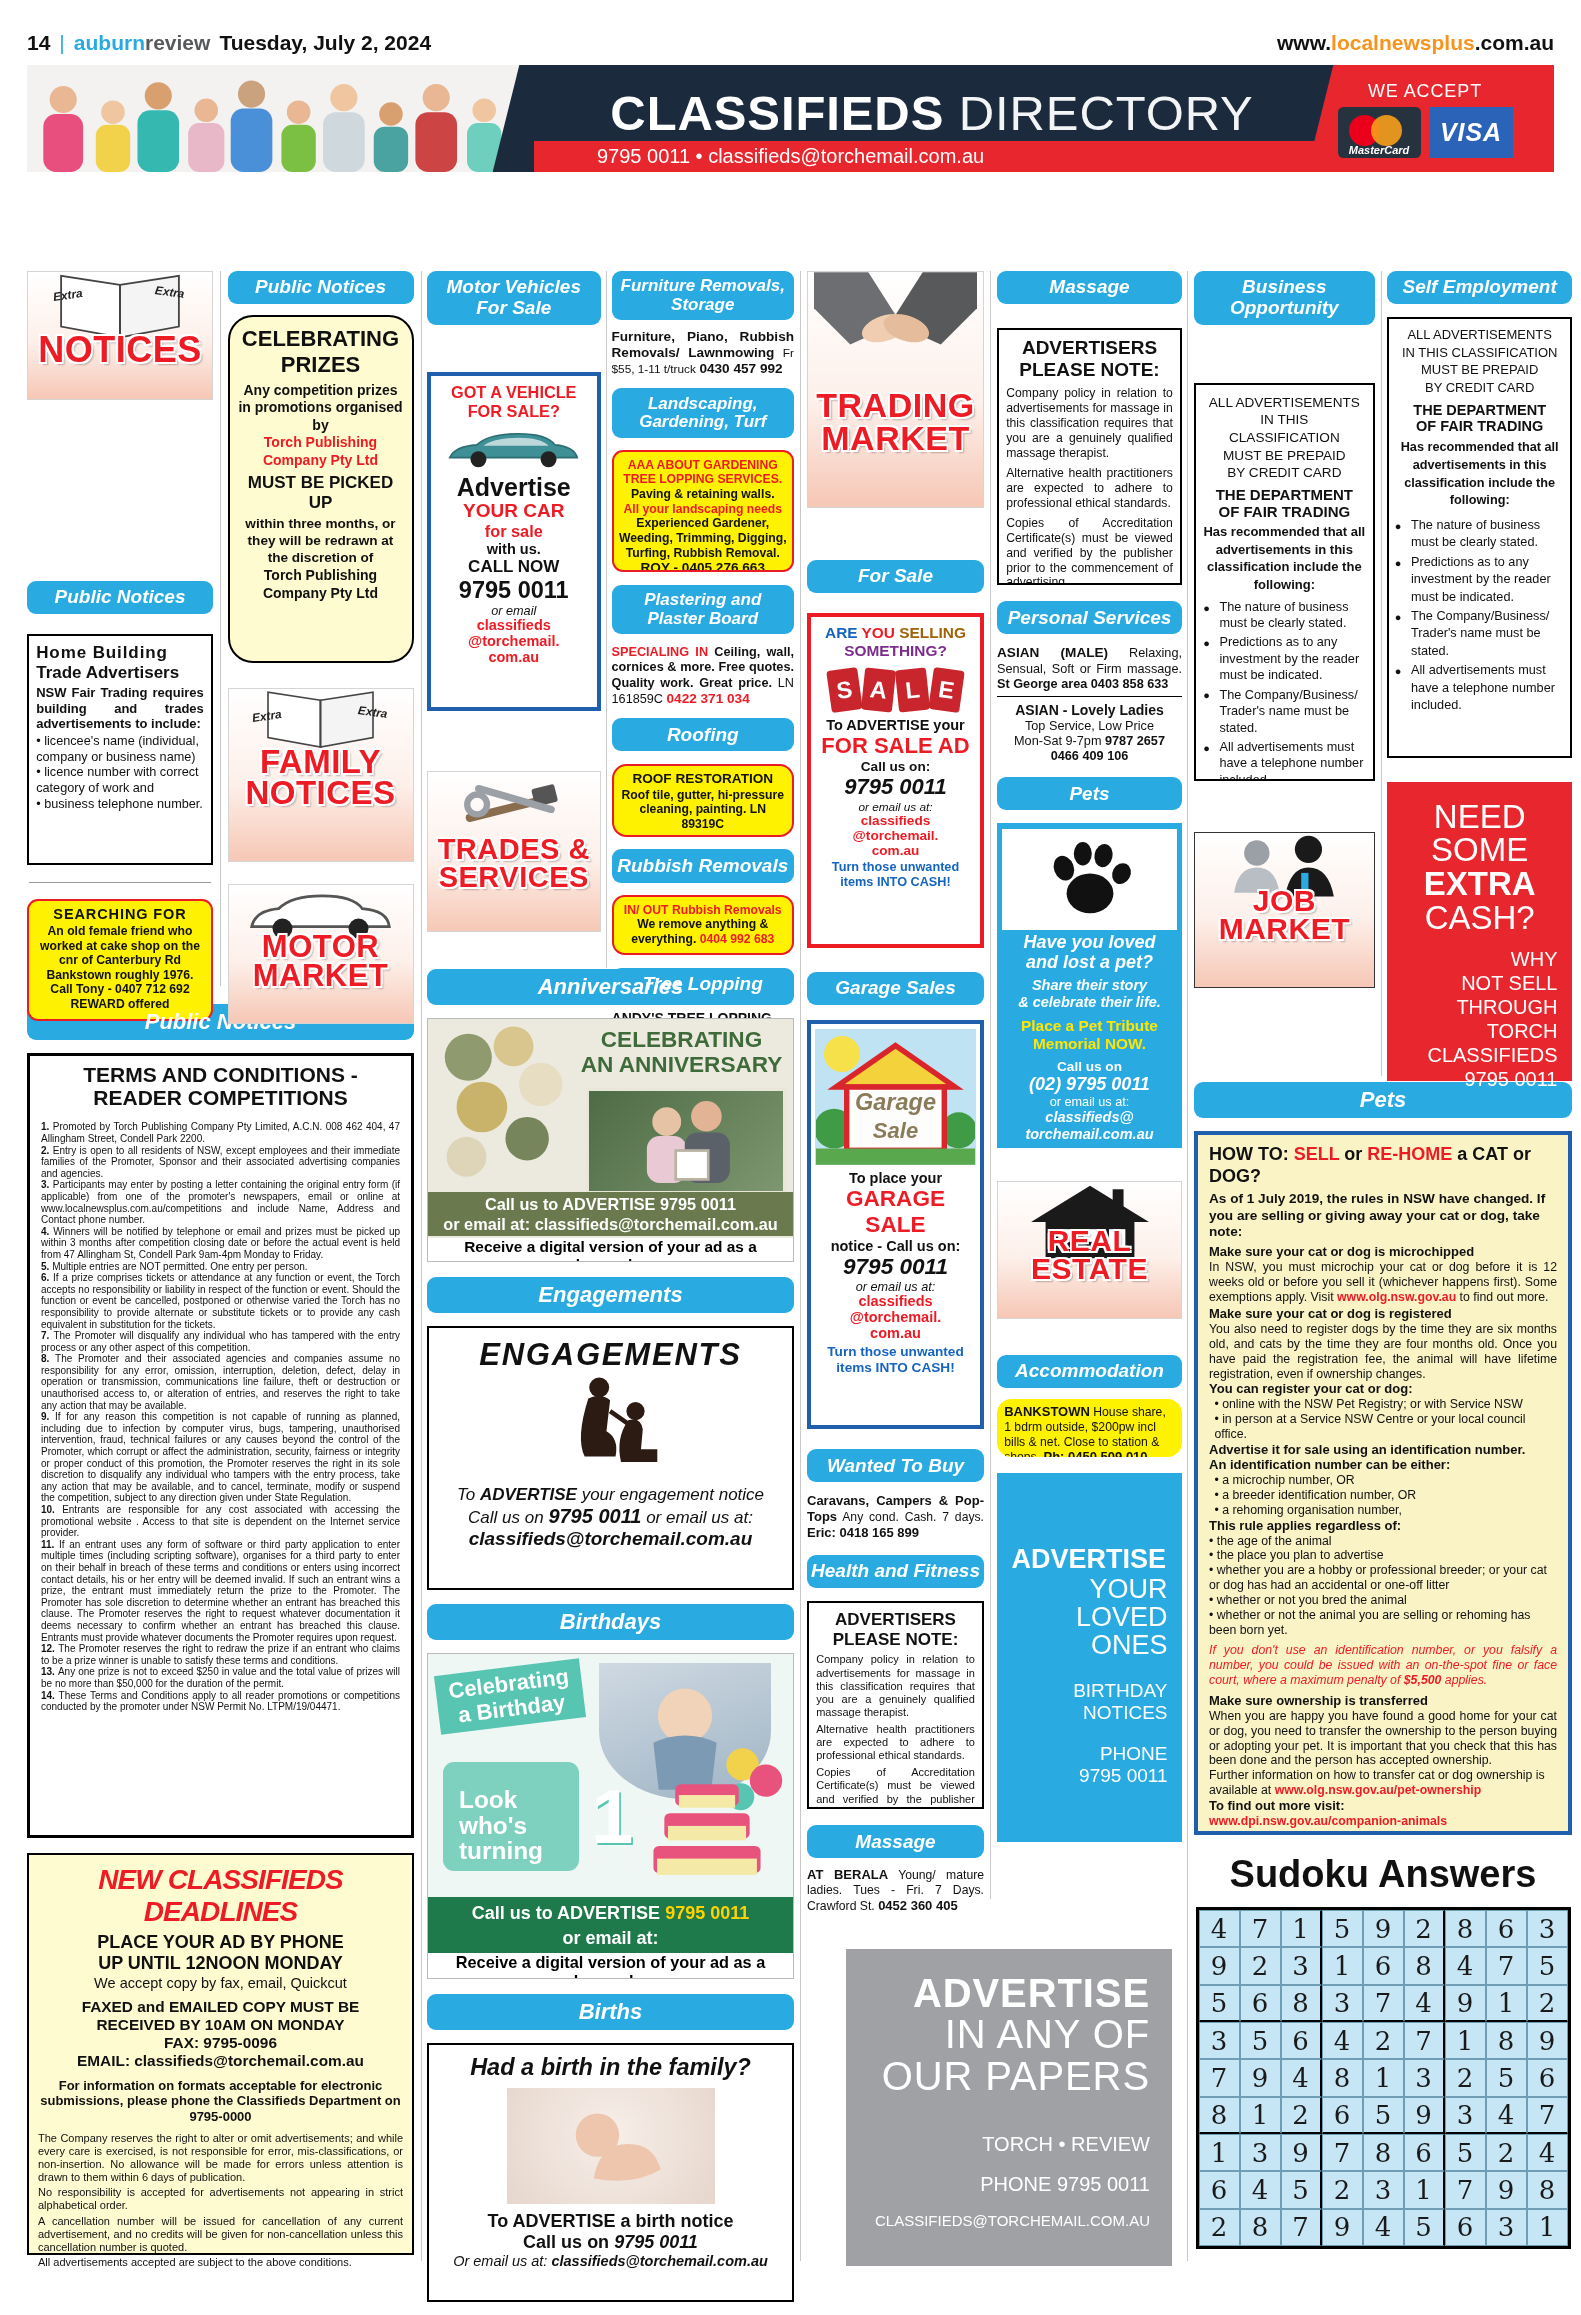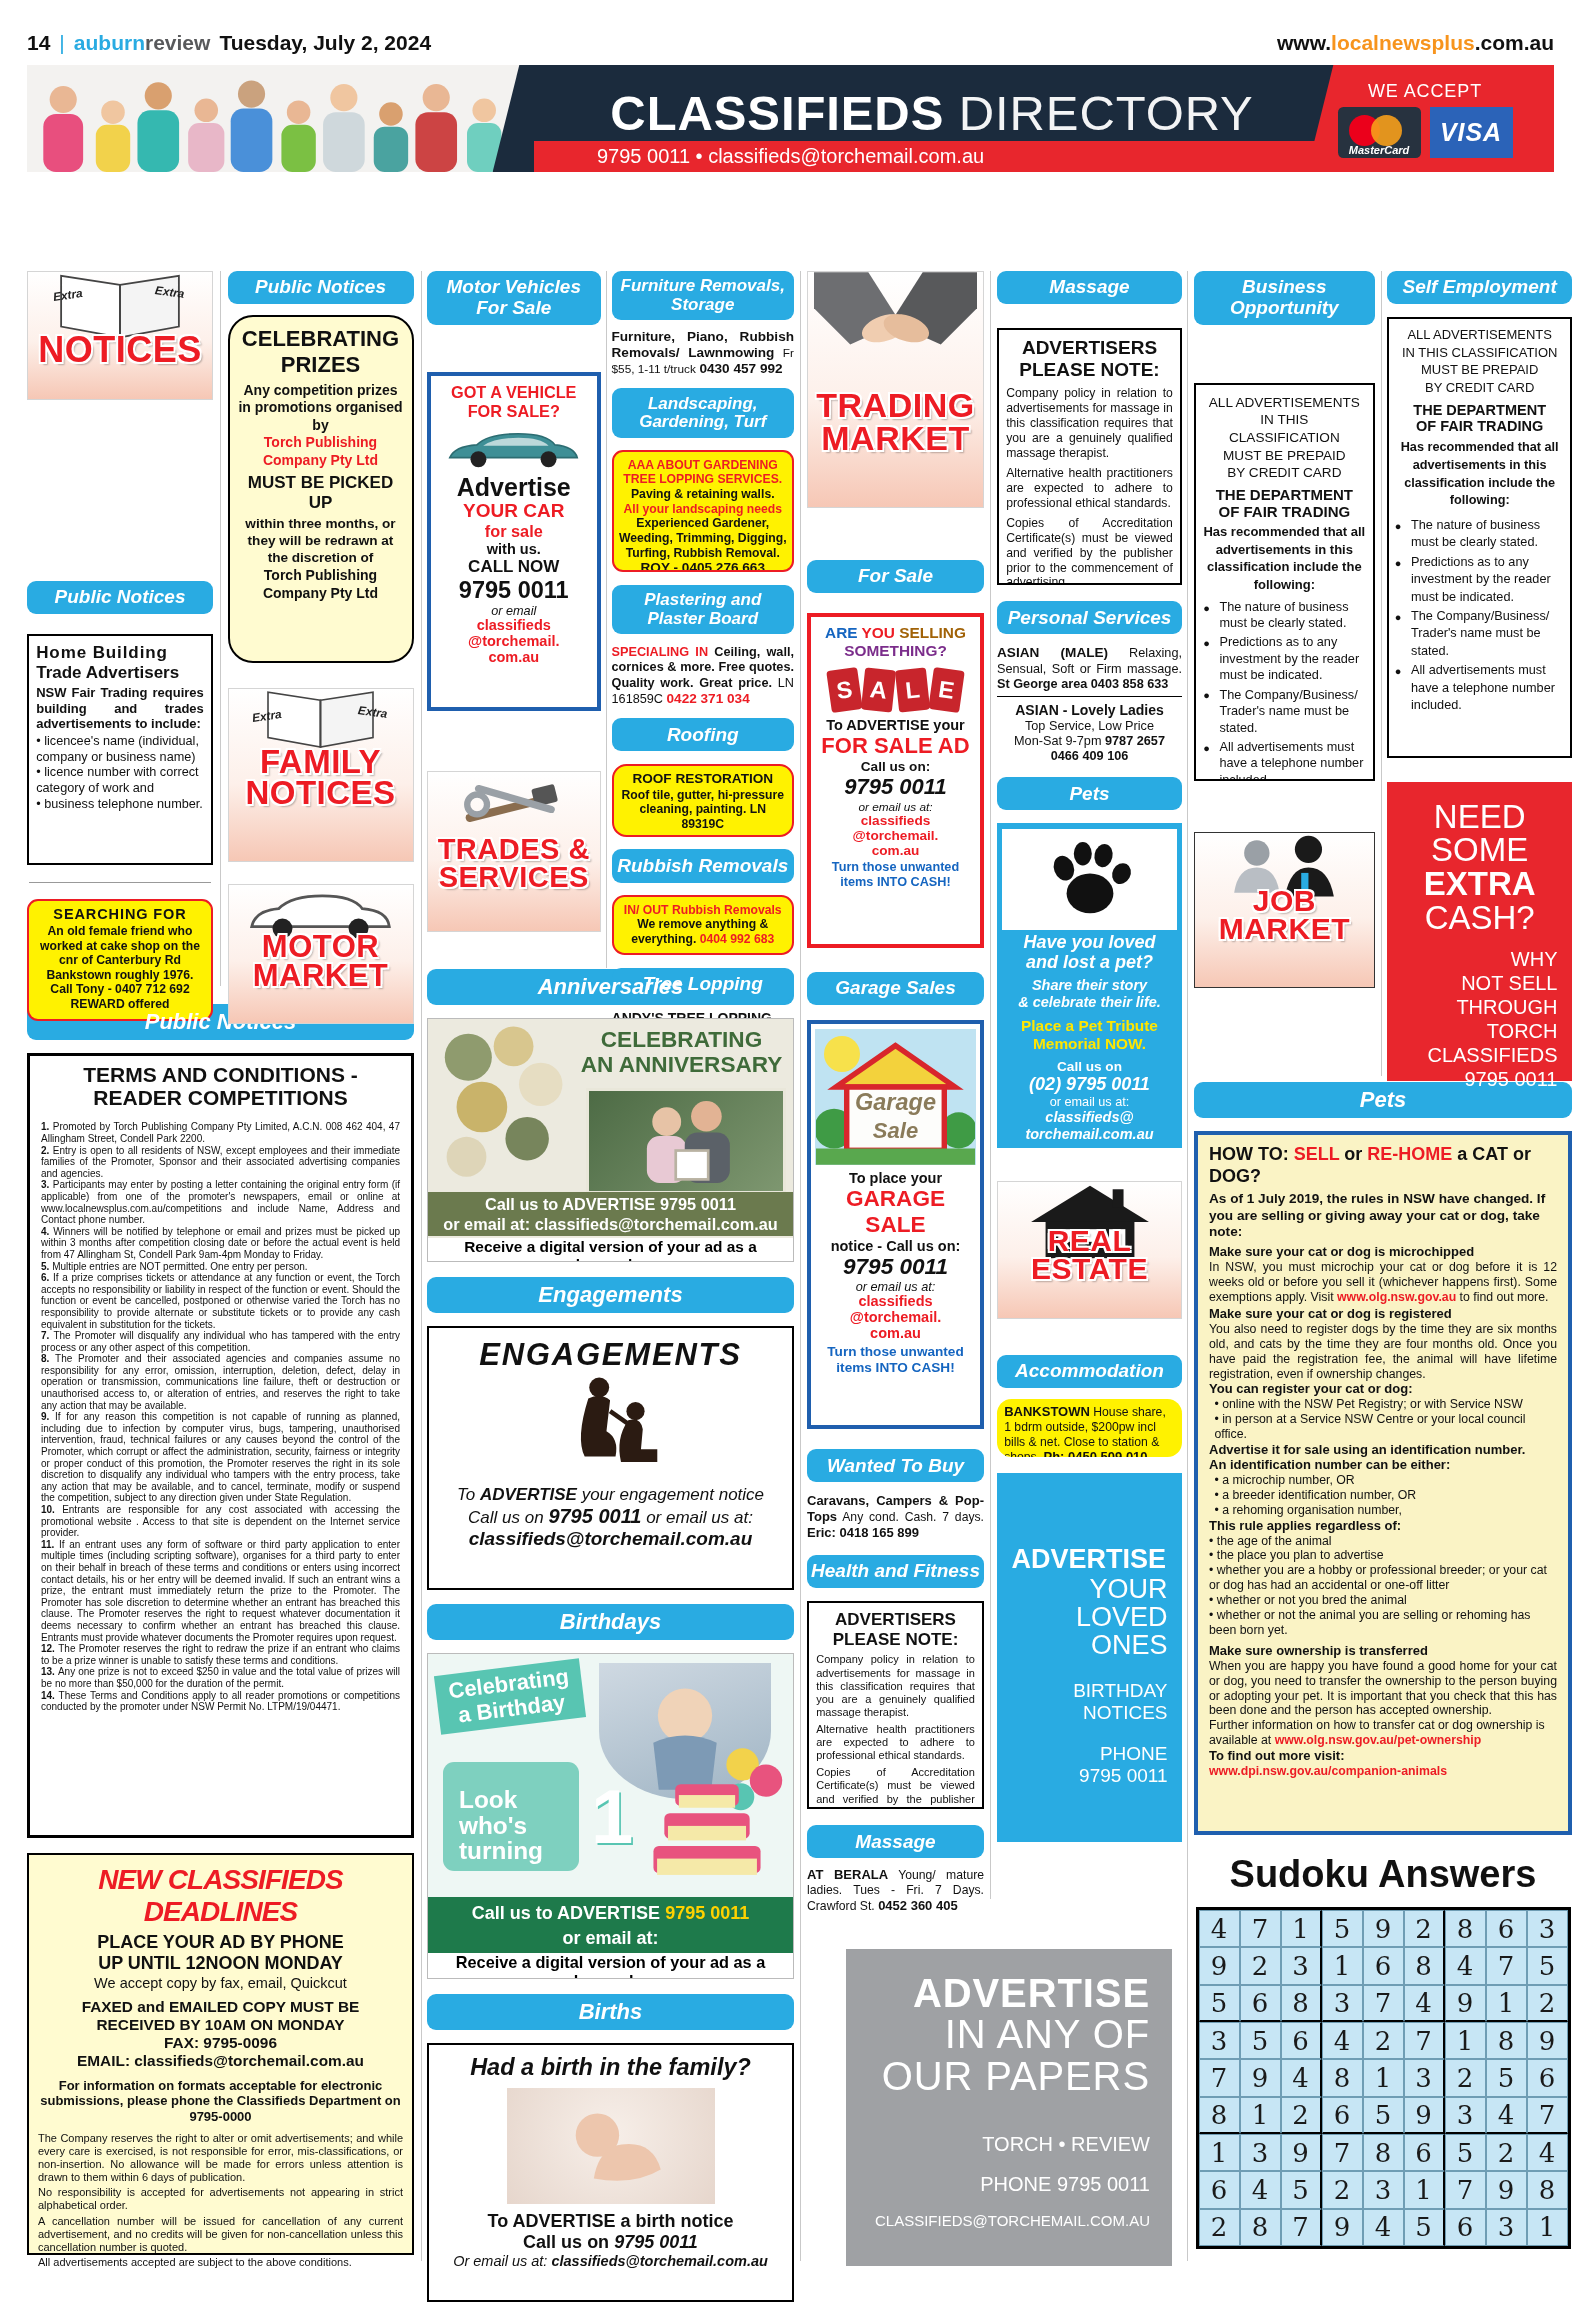--- a/index.html
+++ b/index.html
@@ -646,20 +646,21 @@
           <div class="peti">a rehoming organisation number,</div>
         </div>
       <div class="b" style="font-size:13px">This rule applies regardless of:</div>
       <div>
           <div class="peti">the age of the animal</div>
           <div class="peti">the place you plan to advertise</div>
           <div class="peti">whether you are a hobby or professional breeder; or your cat or dog has had an accidental or one-off litter</div>
           <div class="peti">whether or not you bred the animal</div>
           <div class="peti">whether or not the animal you are selling or rehoming has been born yet.</div>
         </div>
+      <div class="i red j" style="margin-top:5.4px"><span>If you don't use an identification number, or you falsify a number, you could be issued with an on-the-spot fine or face court, where a maximum penalty of </span><span class="b">$5,500</span><span> applies.</span></div>
       <div class="b" style="font-size:13px;margin-top:5.4px">Make sure ownership is transferred</div>
       <div class="j">When you are happy you have found a good home for your cat or dog, you need to transfer the ownership to the person buying or adopting your pet. It is important that you check that this has been done and the person has accepted ownership.</div>
       <div><span>Further information on how to transfer cat or dog ownership is available at </span><span class="b red">www.olg.nsw.gov.au/pet-ownership</span></div>
       <div class="b" style="font-size:13px">To find out more visit:</div>
       <div class="b red">www.dpi.nsw.gov.au/companion-animals</div>
     </div>
 
     <div class="b c" style="font-size:38px;margin-top:18px;font-family:'Liberation Sans',sans-serif">Sudoku Answers</div>
     <div class="sudoku" style="margin:11px auto 0">
         <div class="su-cell">4</div>

